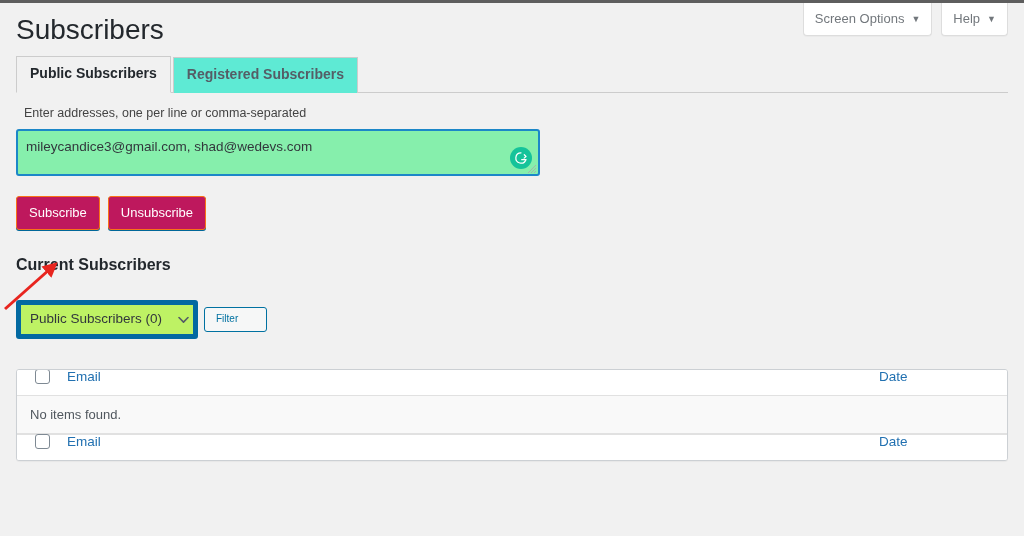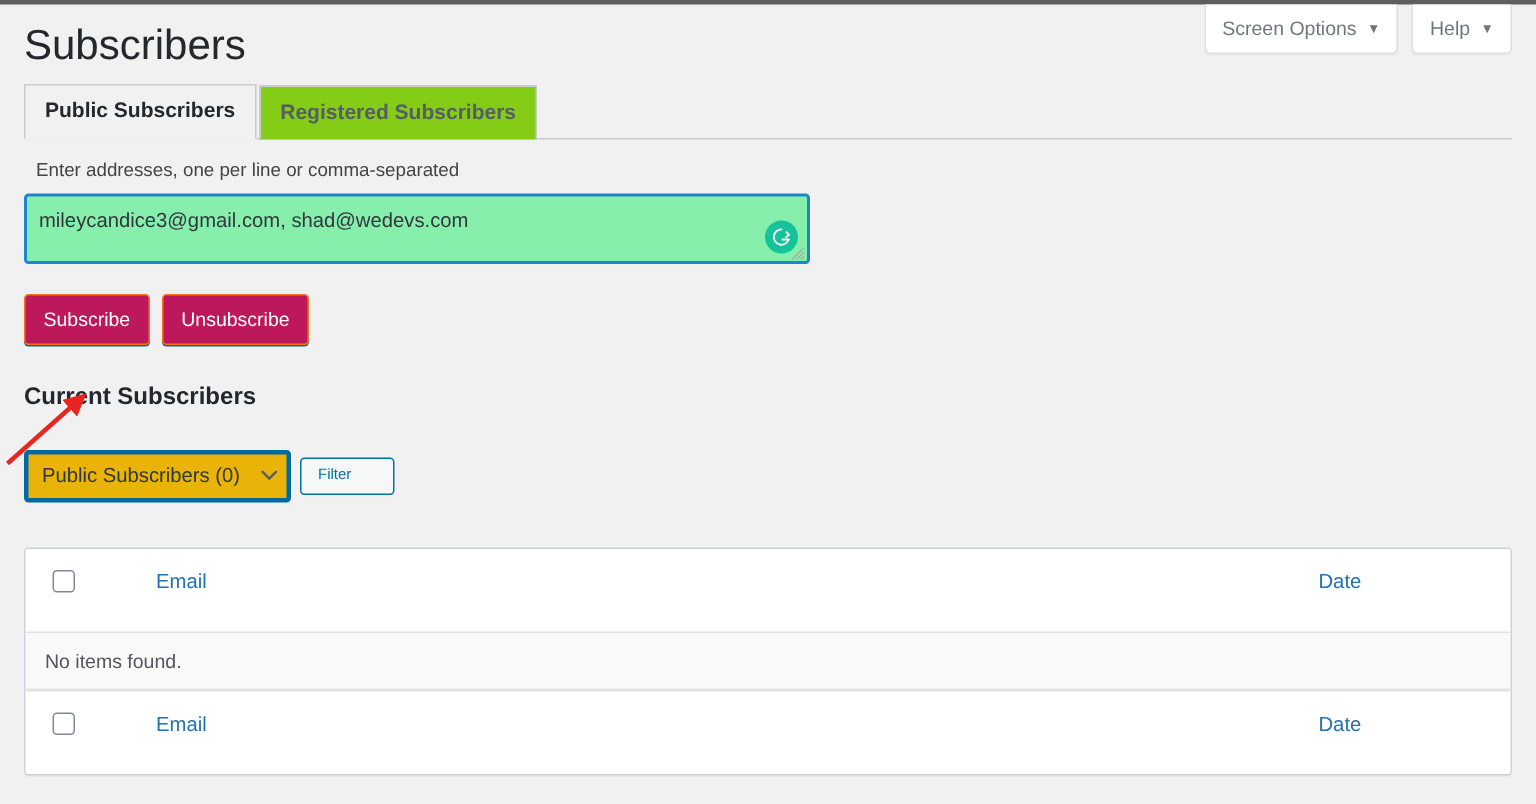--- a/index.html
+++ b/index.html
@@ -86,21 +86,21 @@
     box-sizing: border-box;
   }
   .nav-tab {
     display: inline-block;
     font-size: 14px;
     font-weight: 600;
     line-height: 1.71;
     padding: 5px 13px 6px 13px;
     border: 1px solid #ccc;
     border-bottom: none;
-    background: #84cc16;
+    background: #5eead4;
     color: #555d66;
     text-decoration: none;
     margin: 0 2px -1px 0;
     cursor: pointer;
     white-space: nowrap;
   }
   .nav-tab-active {
     background: #f1f1f1;
     border-bottom: 1px solid #f1f1f1;
     color: #23282d;
@@ -220,22 +220,22 @@
   
   .filter-row {
     margin: 24px 0 0 16px;
     display: flex;
     gap: 6px;
     align-items: center;
   }
   .filter-select {
     -webkit-appearance: none;
     appearance: none;
-    background: #eab308;
-    border: 3px solid #0369a1;
+    background: #bef264;
+    border: 5px solid #0369a1;
     border-radius: 3px;
     color: #32373c;
     font-family: "Liberation Sans", sans-serif;
     font-size: 13.5px;
     line-height: 1;
     padding: 7px 30px 8px 9px;
     cursor: pointer;
     outline: none;
   }
   .select-wrap {
@@ -259,24 +259,23 @@
     box-sizing: border-box;
     border: 1px solid #ccd0d4;
     border-radius: 3px;
     background: #fff;
     box-shadow: 0 1px 1px rgba(0,0,0,0.04);
     overflow: hidden;
   }
   .table-row {
     display: flex;
     align-items: center;
-    height: 56px;
+    height: 26px;
     padding: 0 0 11px 0;
     box-sizing: border-box;
-    gap: 37px;
   }
   .table-head-row {
     background: #fff;
     border-bottom: 1px solid #e1e1e1;
   }
   .table-foot-row {
     background: #fff;
     border-top: 1px solid #e1e1e1;
   }
   .cb-cell {

